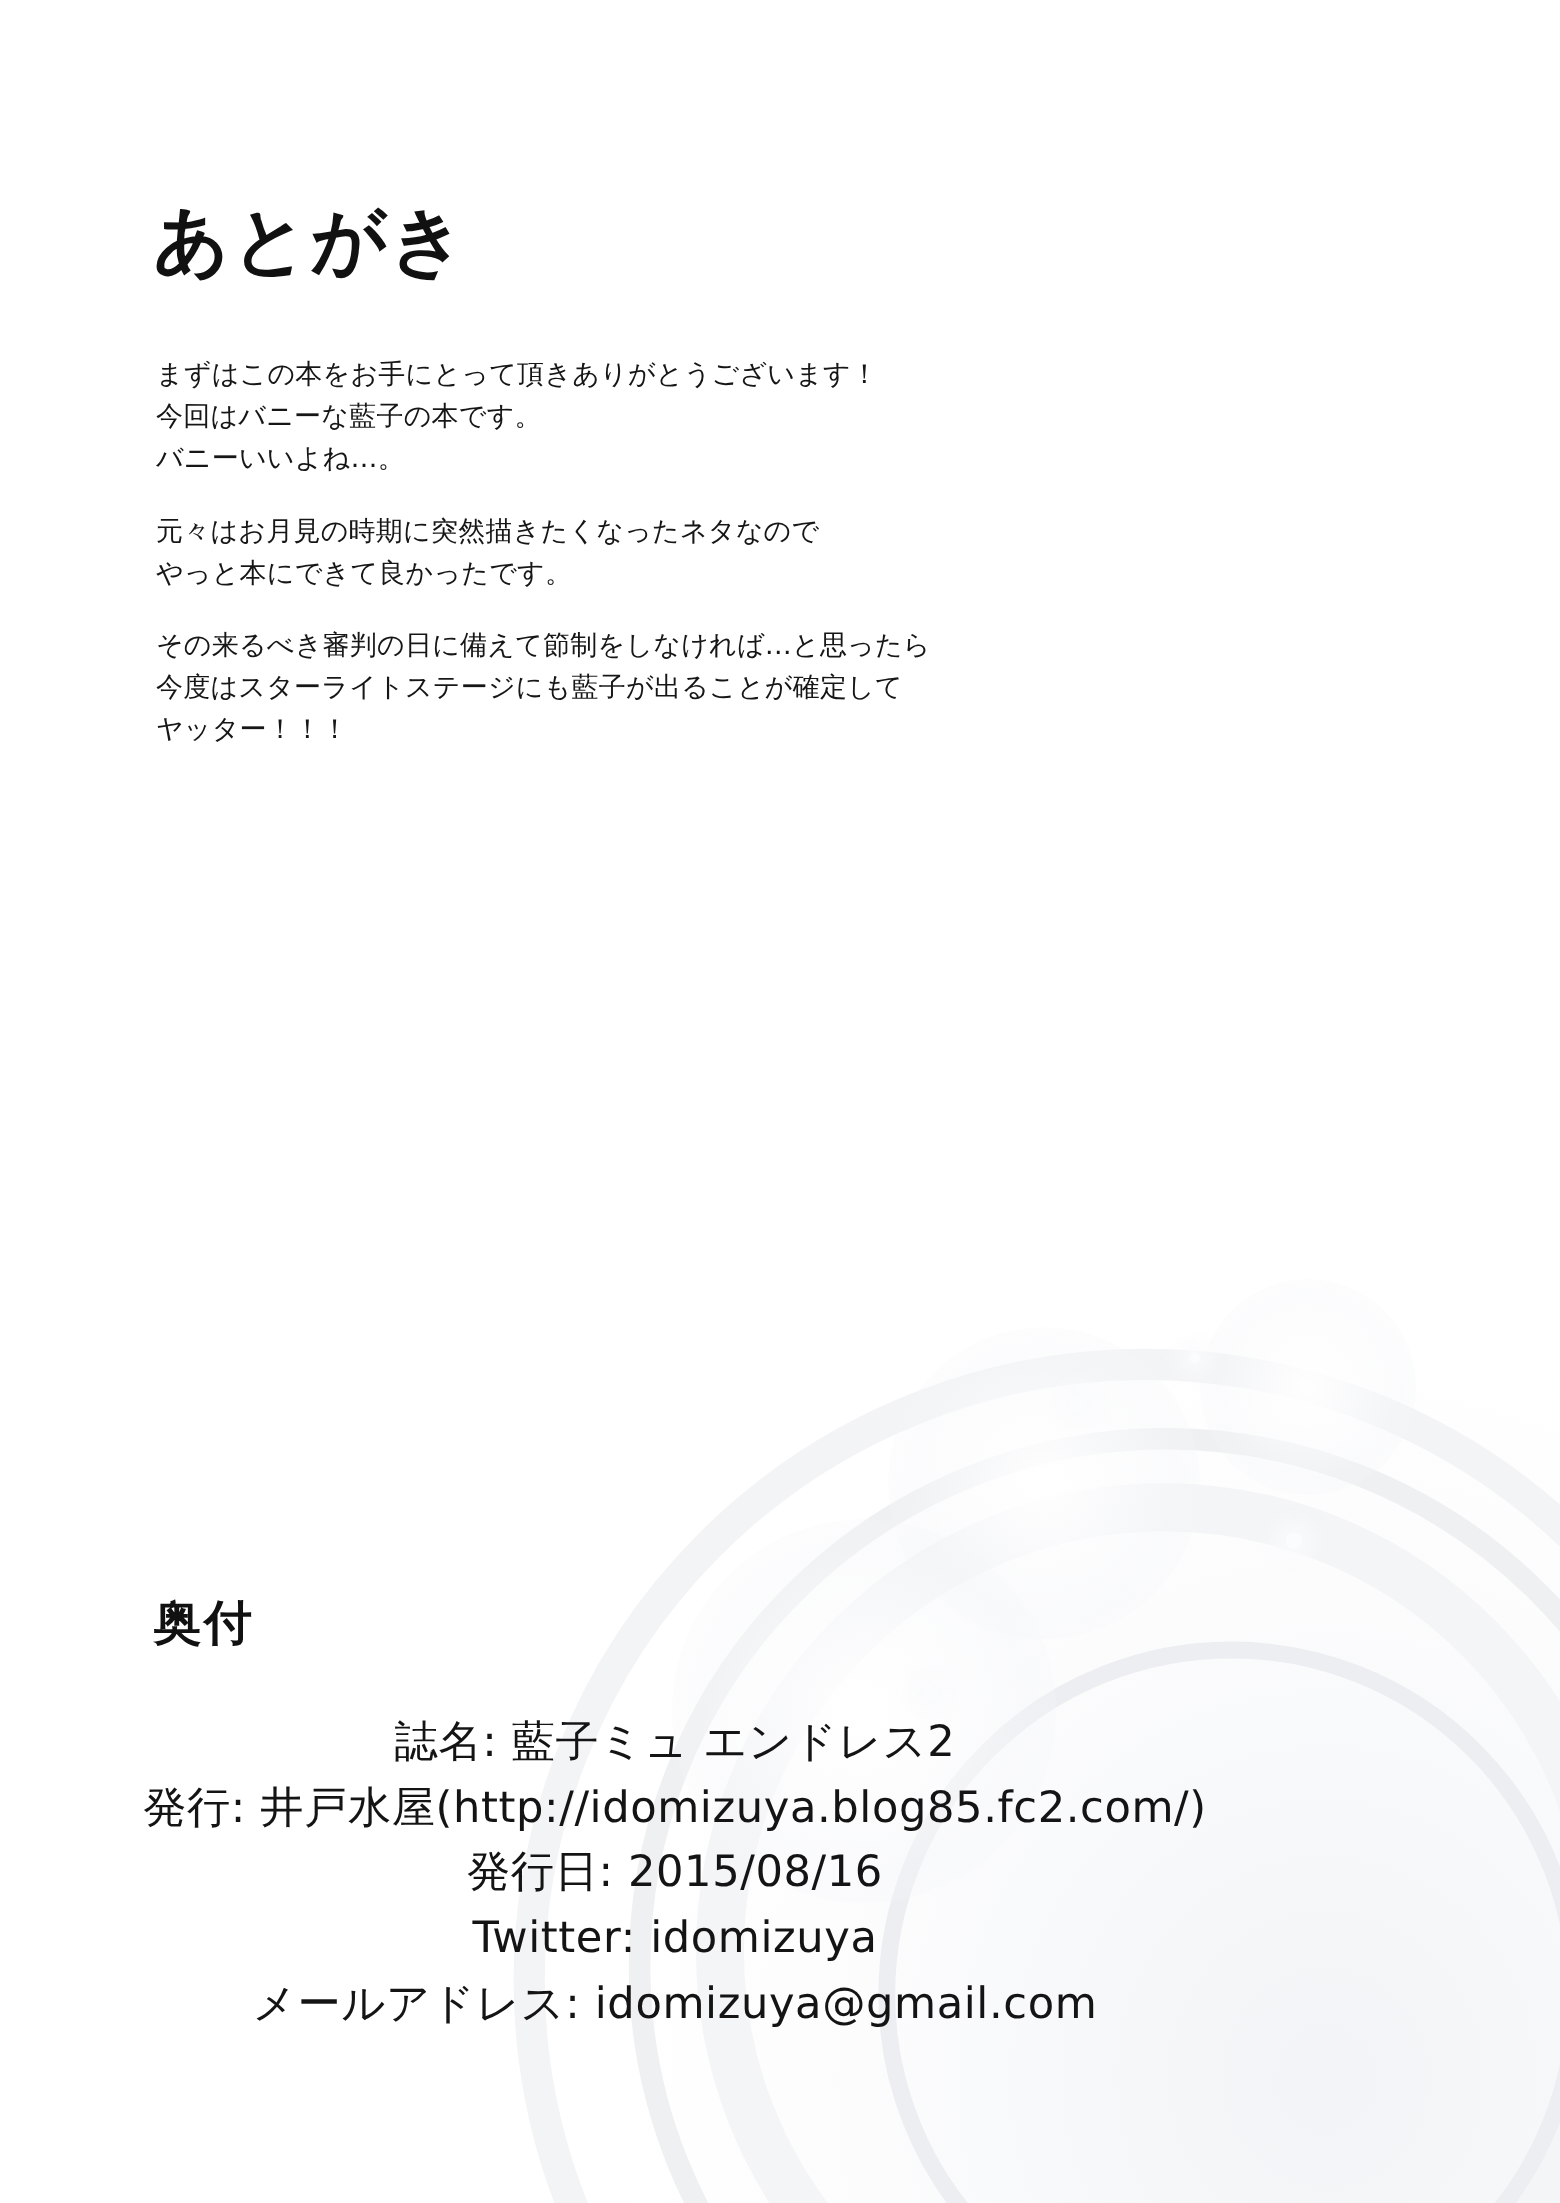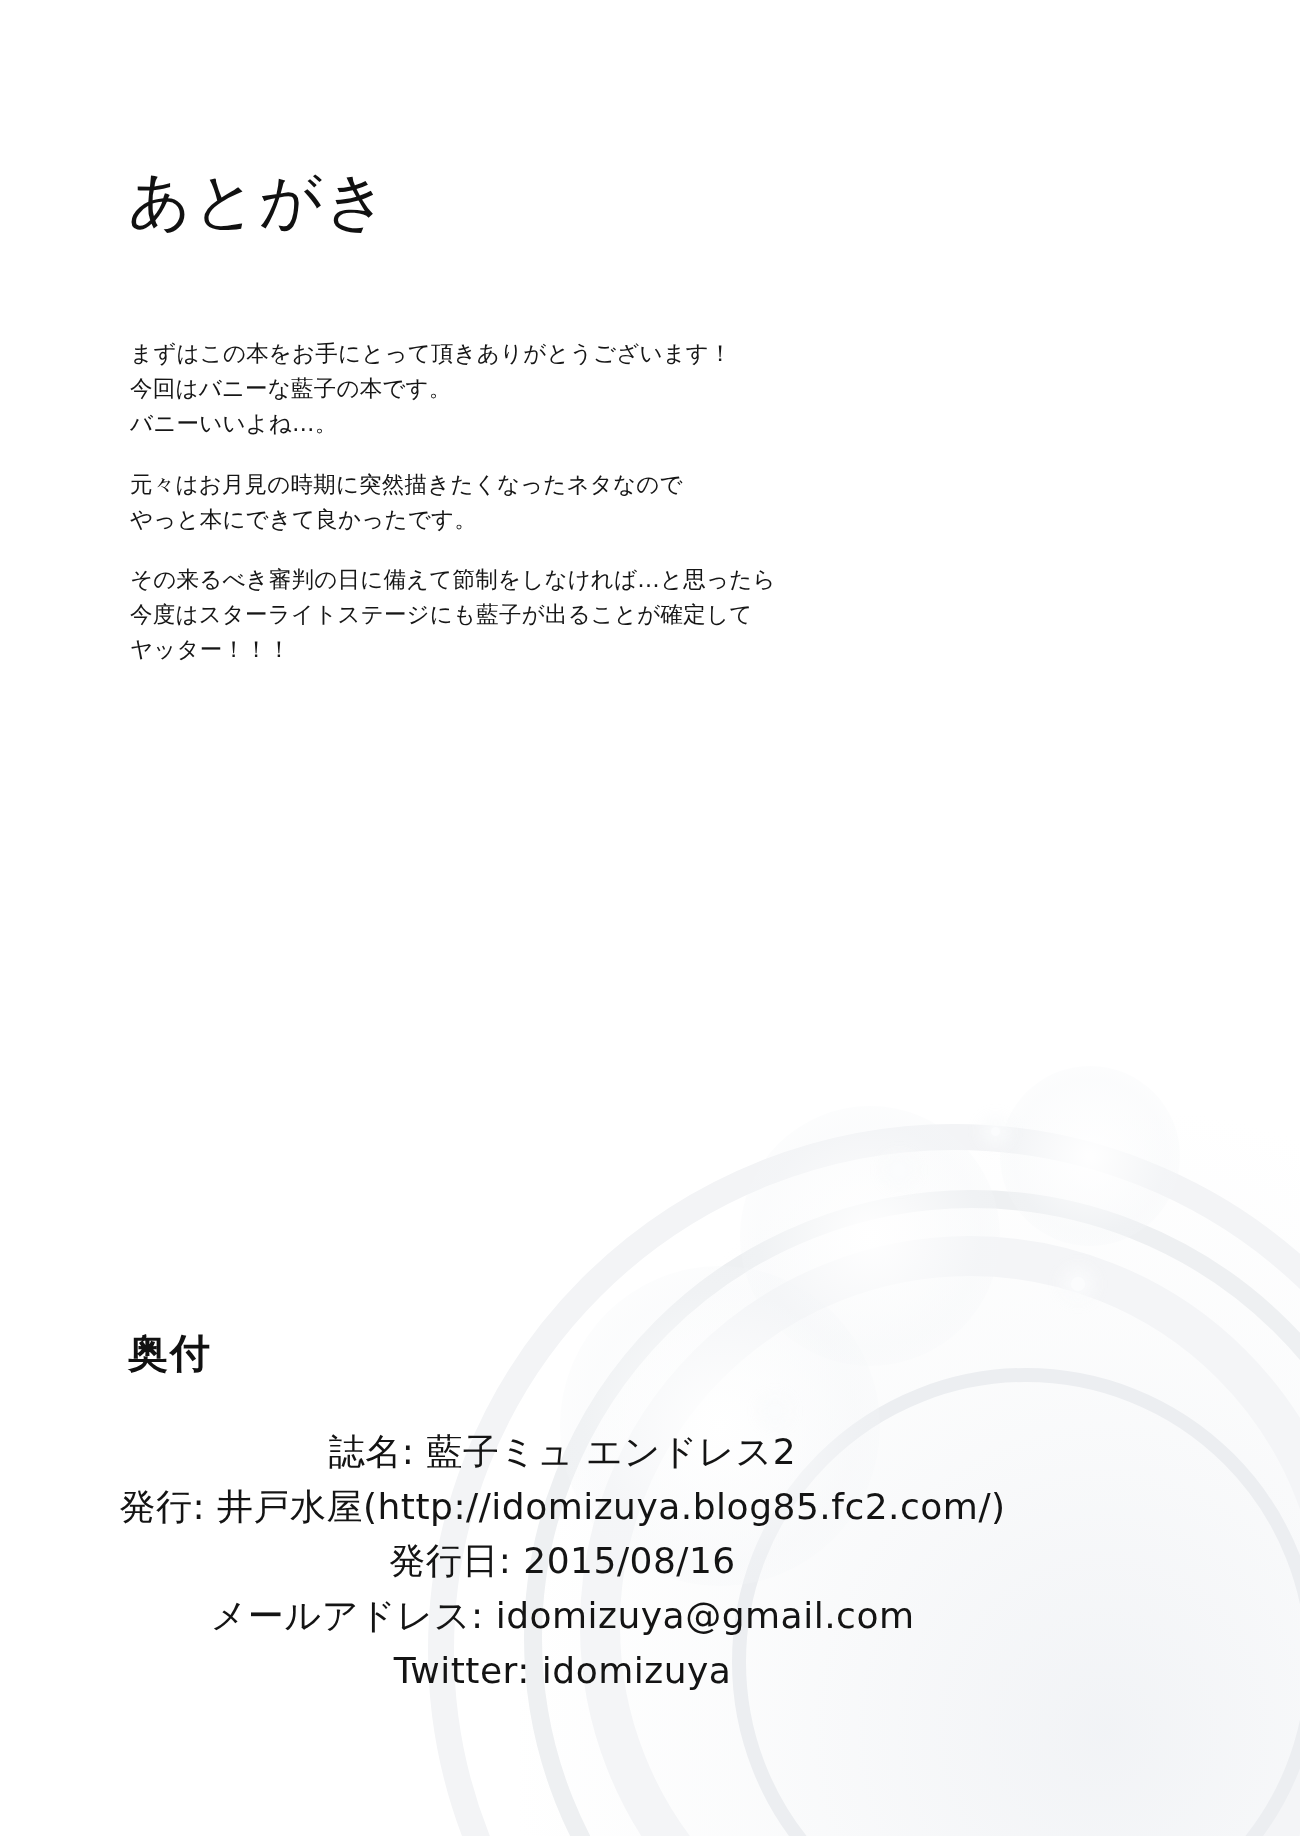--- a/index.html
+++ b/index.html
@@ -85,33 +85,32 @@
   }
 
   .afterword-title {
     position: absolute;
     left: 128px;
     top: 128px;
     font-size: 62px;
     line-height: 1;
     letter-spacing: 2px;
     color: #111111;
-    font-weight: 400;
+    font-weight: 700;
   }
 
   .afterword-body {
     position: absolute;
     left: 130px;
     top: 295px;
     width: 860px;
     font-size: 22.5px;
     line-height: 1.55;
     color: #161616;
     letter-spacing: 0.2px;
-    margin-top: 41px;
   }
   .para {
     margin: 0 0 26px 0;
     white-space: pre-line;
   }
   .para:last-child { margin-bottom: 0; }
 
   .colophon-title {
     position: absolute;
     left: 128px;
@@ -169,17 +168,17 @@
 今度はスターライトステージにも藍子が出ることが確定して
 ヤッター！！！</p>
   </div>
 
   <h2 class="colophon-title">奥付</h2>
 
   <div class="colophon-list">
     <div class="colophon-row">誌名: 藍子ミュ エンドレス2</div>
     <div class="colophon-row">発行: 井戸水屋(http://idomizuya.blog85.fc2.com/)</div>
     <div class="colophon-row">発行日: 2015/08/16</div>
+    <div class="colophon-row">Twitter: idomizuya</div>
     <div class="colophon-row">メールアドレス: idomizuya@gmail.com</div>
-    <div class="colophon-row">Twitter: idomizuya</div>
   </div>
 
 </div>
 
 </body></html>

